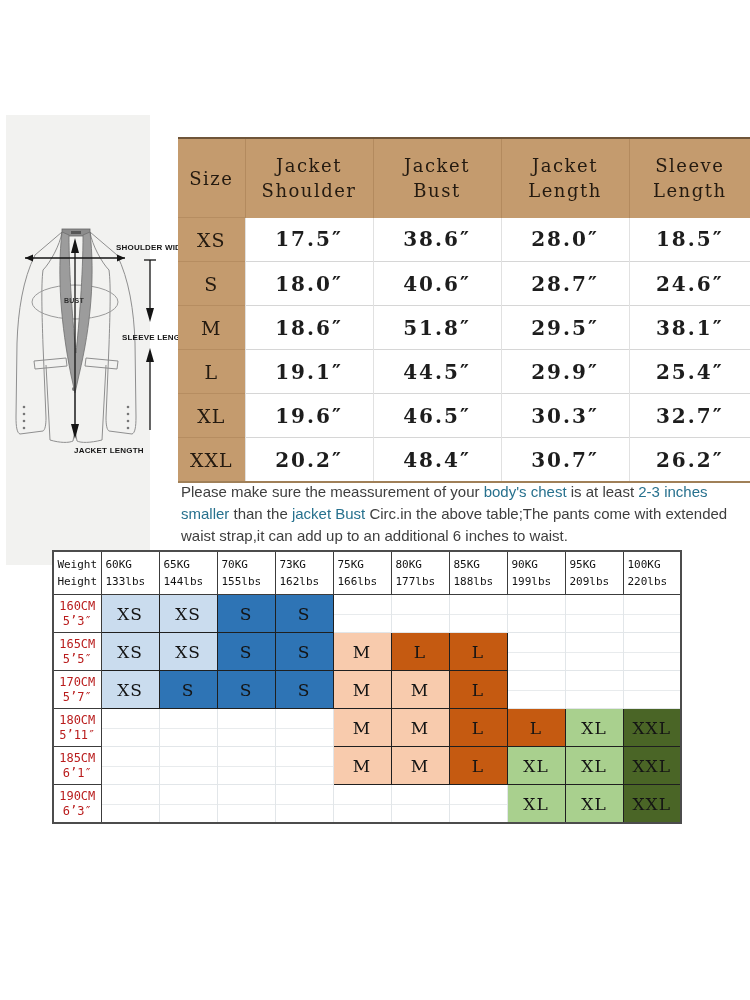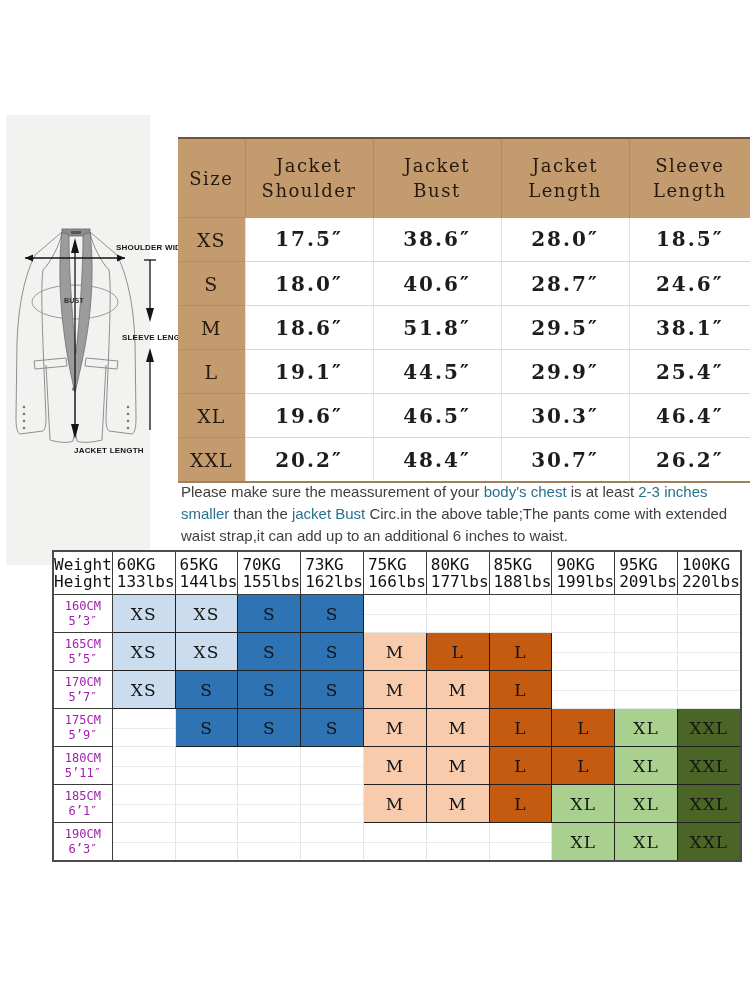--- a/index.html
+++ b/index.html
@@ -45,24 +45,24 @@
   .hl{color:var(--note-highlight);}
 
   
   #fit-matrix{position:absolute;left:52px;top:550px;border-collapse:collapse;table-layout:fixed;
               background:#fff;font-family:"DejaVu Sans Mono","Liberation Mono",monospace;
               border:2px solid #4c4c4c;}
   #fit-matrix th,#fit-matrix td{padding:0;margin:0;}
   #fit-matrix col.label-col{width:48px;}
   #fit-matrix col.w-col{width:58px;}
   #fit-matrix thead th{height:42px;border:1px solid #3c3c3c;background:#fff;color:#111;
-                       font-size:16px;font-weight:normal;text-align:left;vertical-align:middle;
+                       font-size:11px;font-weight:normal;text-align:left;vertical-align:middle;
                        line-height:17px;padding-left:4px;margin-top:20px;}
   #fit-matrix thead th.corner{text-align:center;padding-left:0;}
-  #fit-matrix tbody th{height:37px;border:1px solid #3c3c3c;background:#fff;color:#a21caf;
+  #fit-matrix tbody th{height:37px;border:1px solid #3c3c3c;background:#fff;color:#b91c1c;
                        font-size:12px;font-weight:normal;line-height:15px;text-align:center;
                        vertical-align:middle;}
   #fit-matrix tbody td{height:37px;text-align:center;vertical-align:middle;position:relative;}
   #fit-matrix td.empty{background:#fff;border:1px solid #e2e6e9;}
   #fit-matrix td.empty::after{content:"";position:absolute;left:0;right:0;top:50%;height:1px;
                               background:#e8ebed;}
   #fit-matrix td.filled{border:1px solid #1f1f1f;color:#141414;font-size:17px;
                         font-family:"DejaVu Serif","Liberation Serif",serif;letter-spacing:1px;}
 </style>
 </head>
@@ -169,21 +169,21 @@
           <td>19.1″</td>
           <td>44.5″</td>
           <td>29.9″</td>
           <td>25.4″</td>
         </tr>
         <tr>
           <th>XL</th>
           <td>19.6″</td>
           <td>46.5″</td>
           <td>30.3″</td>
-          <td>46.4″</td>
+          <td>32.7″</td>
         </tr>
         <tr>
           <th>XXL</th>
           <td>20.2″</td>
           <td>48.4″</td>
           <td>30.7″</td>
           <td>26.2″</td>
         </tr>
       </tbody>
   </table>
@@ -300,36 +300,20 @@
           <td class="filled" style="background: rgb(46, 116, 181);">S</td>
           <td class="filled" style="background: rgb(248, 203, 173);">M</td>
           <td class="filled" style="background: rgb(248, 203, 173);">M</td>
           <td class="filled" style="background: rgb(197, 90, 17);">L</td>
           <td class="empty"></td>
           <td class="empty"></td>
           <td class="empty"></td>
         </tr>
         <tr>
           <th>
-            <div>175CM</div>
-            <div>5’9″</div>
-          </th>
-          <td class="empty"></td>
-          <td class="filled" style="background: rgb(46, 116, 181);">S</td>
-          <td class="filled" style="background: rgb(46, 116, 181);">S</td>
-          <td class="filled" style="background: rgb(46, 116, 181);">S</td>
-          <td class="filled" style="background: rgb(248, 203, 173);">M</td>
-          <td class="filled" style="background: rgb(248, 203, 173);">M</td>
-          <td class="filled" style="background: rgb(197, 90, 17);">L</td>
-          <td class="filled" style="background: rgb(197, 90, 17);">L</td>
-          <td class="filled" style="background: rgb(169, 208, 142);">XL</td>
-          <td class="filled" style="background: rgb(74, 101, 38);">XXL</td>
-        </tr>
-        <tr>
-          <th>
             <div>180CM</div>
             <div>5’11″</div>
           </th>
           <td class="empty"></td>
           <td class="empty"></td>
           <td class="empty"></td>
           <td class="empty"></td>
           <td class="filled" style="background: rgb(248, 203, 173);">M</td>
           <td class="filled" style="background: rgb(248, 203, 173);">M</td>
           <td class="filled" style="background: rgb(197, 90, 17);">L</td>

